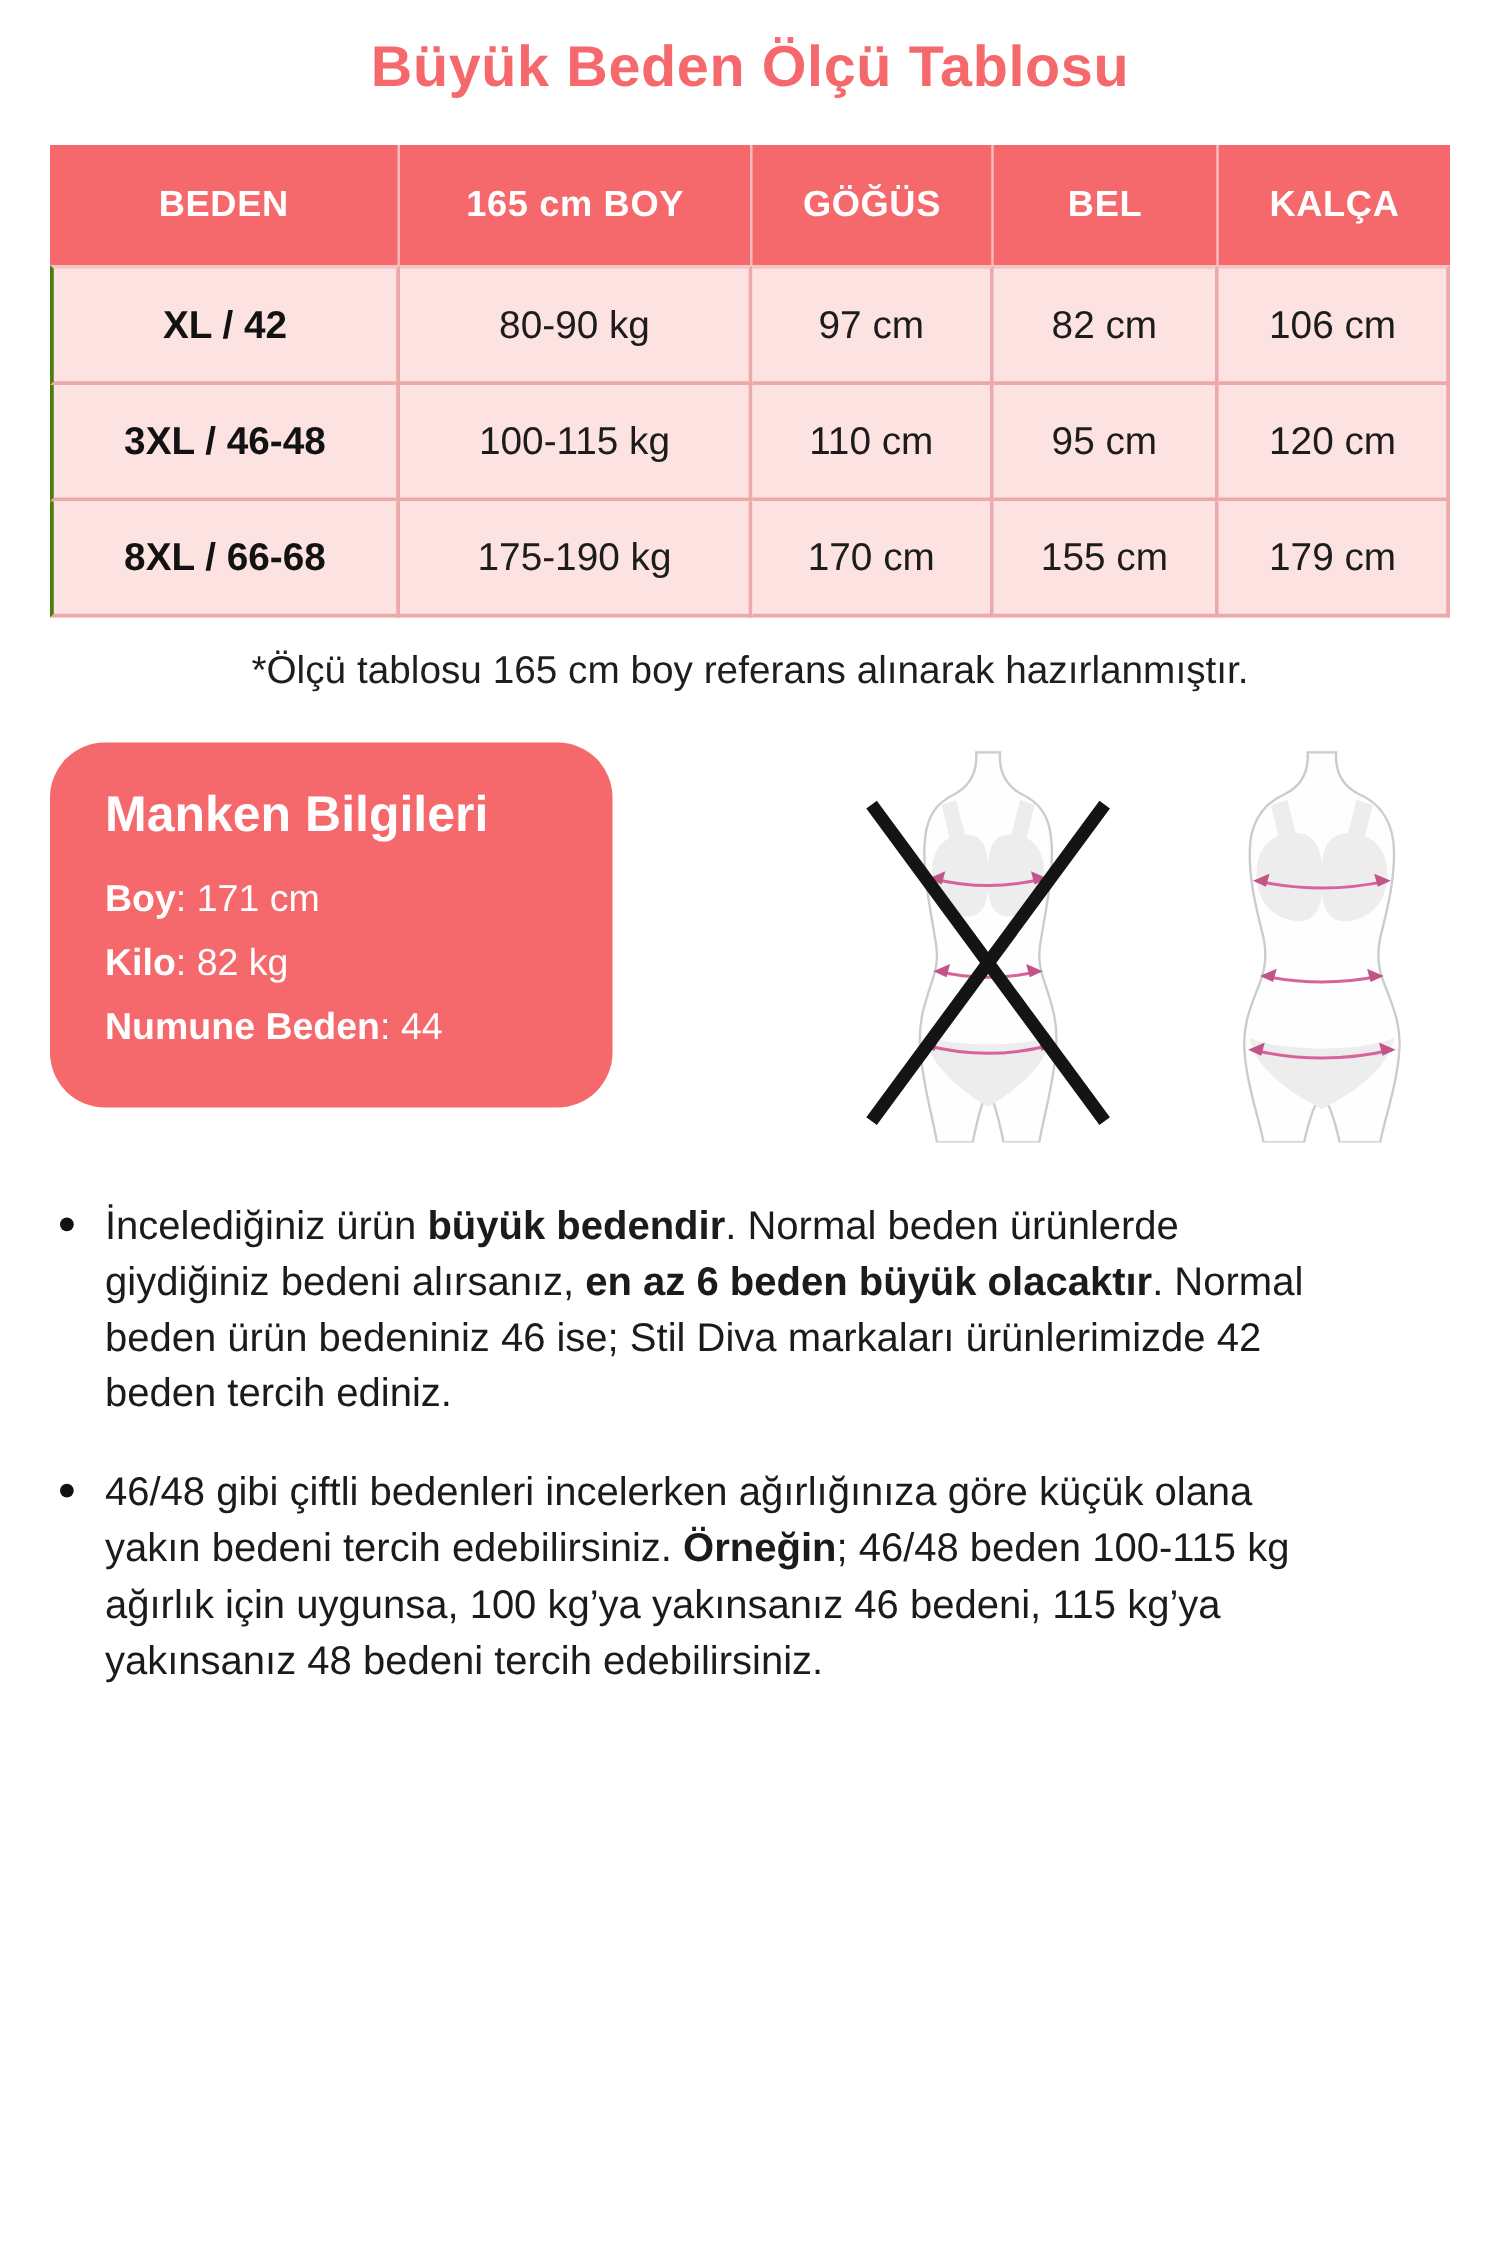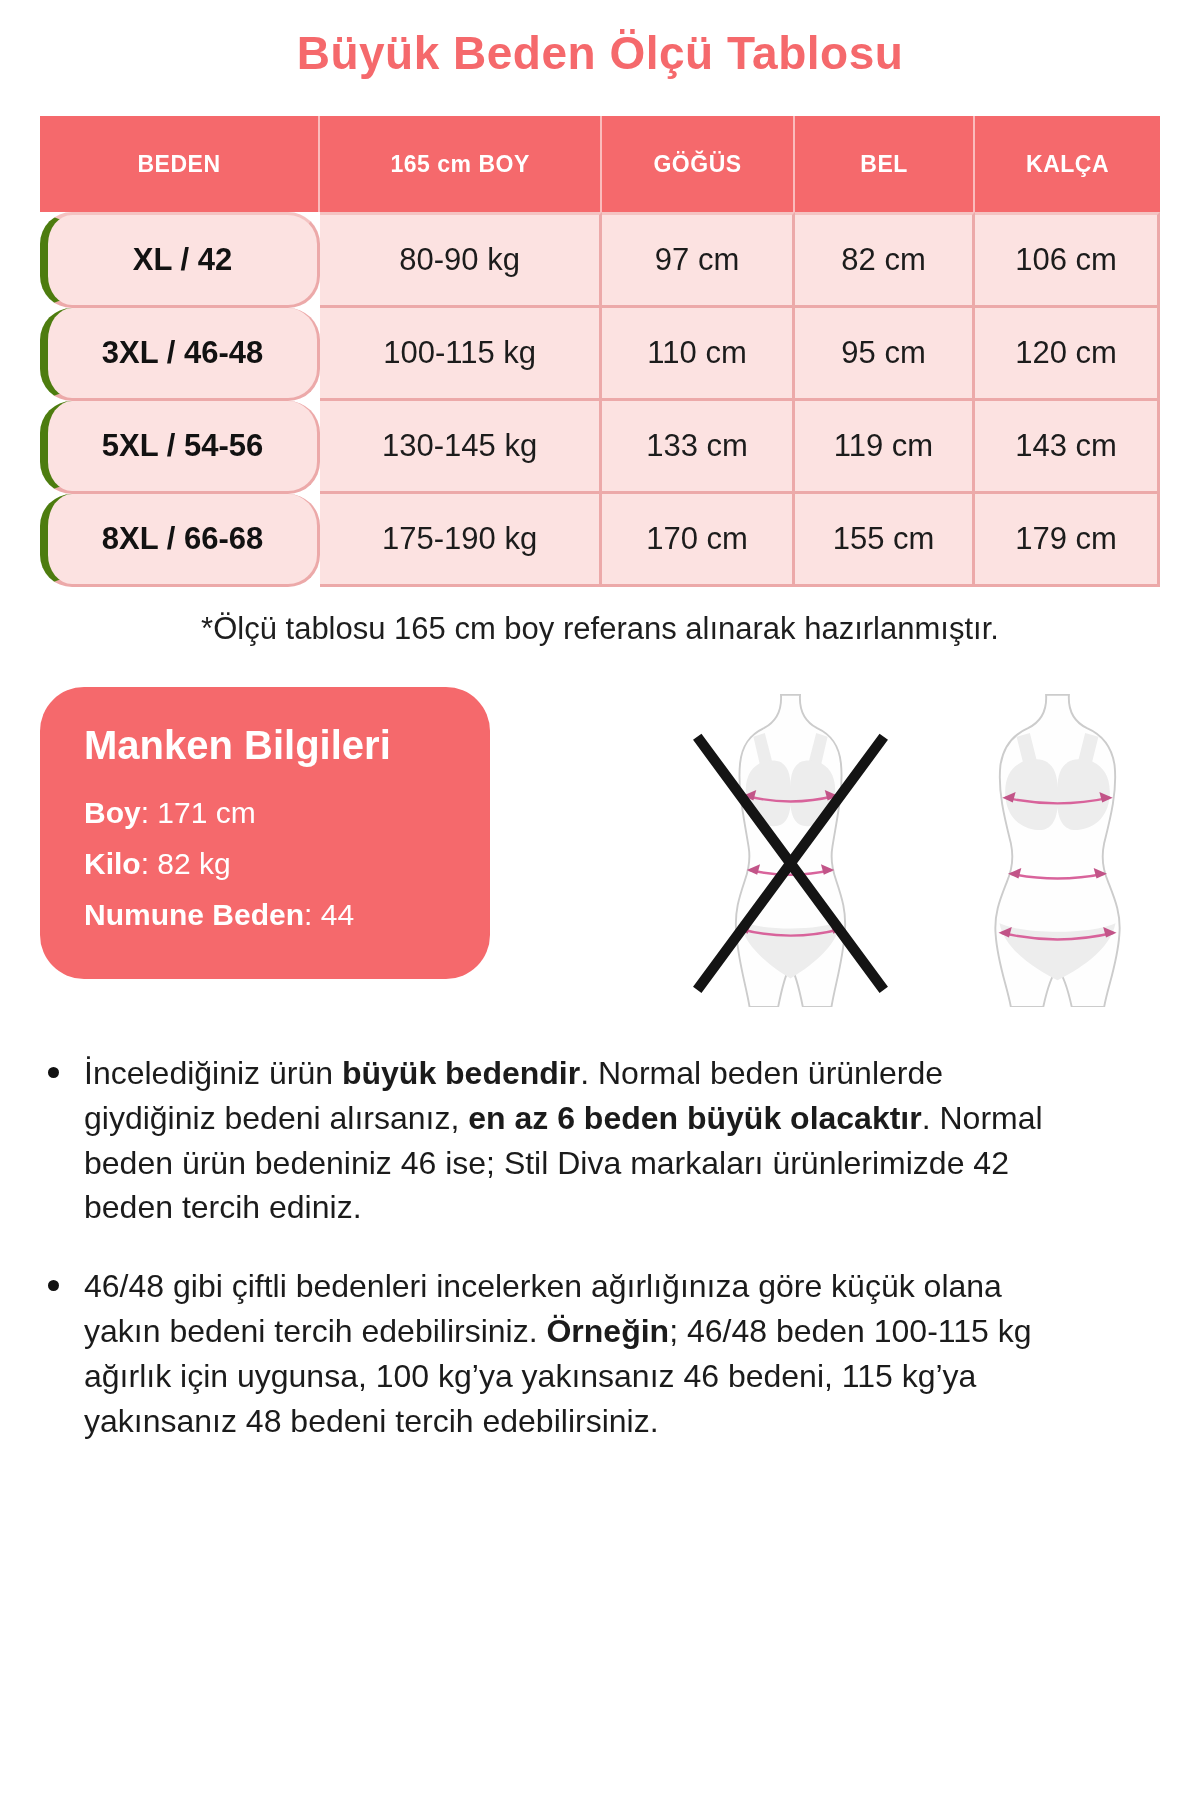--- a/index.html
+++ b/index.html
@@ -16,31 +16,31 @@
     table-layout:fixed;
   }
   .size-table col.c1 { width:25%; }
   .size-table col.c2 { width:25.2%; }
   .size-table col.c3 { width:17.2%; }
   .size-table col.c4 { width:16.1%; }
   .size-table col.c5 { width:16.5%; }
 
   .size-table thead th {
     background:#F5696C; color:#ffffff; height:94px;
-    font-size:23px; font-weight:bold; letter-spacing:0.5px;
+    font-size:29px; font-weight:bold; letter-spacing:0.5px;
     border-right:2px solid rgba(255,255,255,0.55);
   }
   .size-table thead th:last-child { border-right:none; }
 
   .size-table tbody td {
     background:#FCE2E1; height:88px; text-align:center; vertical-align:middle;
     font-size:31px; color:#1c1c1c;
     border-right:3px solid #ECA9A9; border-bottom:3px solid #ECA9A9;
   }
-  .size-table tbody td:first-child { border-left:8px solid #4d7c0f;border-radius:32px; }
+  .size-table tbody td:first-child { border-left:3px solid #4d7c0f; }
   .size-table tbody tr:first-child td { border-top:3px solid rgba(236,169,169,0.55); }
   .size-table tbody td.c-size { font-weight:bold; color:#121212; }
 
   .footnote { margin:24px 0 0; text-align:center; font-size:31px; color:#1e1e1e; }
 
   .info-row { display:flex; align-items:flex-start; margin:40px 40px 0 40px; }
   .model-card {
     width:450px; min-height:292px; box-sizing:border-box;
     background:#F5696C; border-radius:44px; color:#ffffff;
     padding:36px 42px 32px 44px;
@@ -96,27 +96,20 @@
           <td>106 cm</td>
         </tr>
         <tr>
           <td class="c-size">3XL / 46-48</td>
           <td>100-115 kg</td>
           <td>110 cm</td>
           <td>95 cm</td>
           <td>120 cm</td>
         </tr>
         <tr>
-          <td class="c-size">5XL / 54-56</td>
-          <td>130-145 kg</td>
-          <td>133 cm</td>
-          <td>119 cm</td>
-          <td>143 cm</td>
-        </tr>
-        <tr>
           <td class="c-size">8XL / 66-68</td>
           <td>175-190 kg</td>
           <td>170 cm</td>
           <td>155 cm</td>
           <td>179 cm</td>
         </tr>
       </tbody>
   </table>
 
   <p class="footnote">*Ölçü tablosu 165 cm boy referans alınarak hazırlanmıştır.</p>

